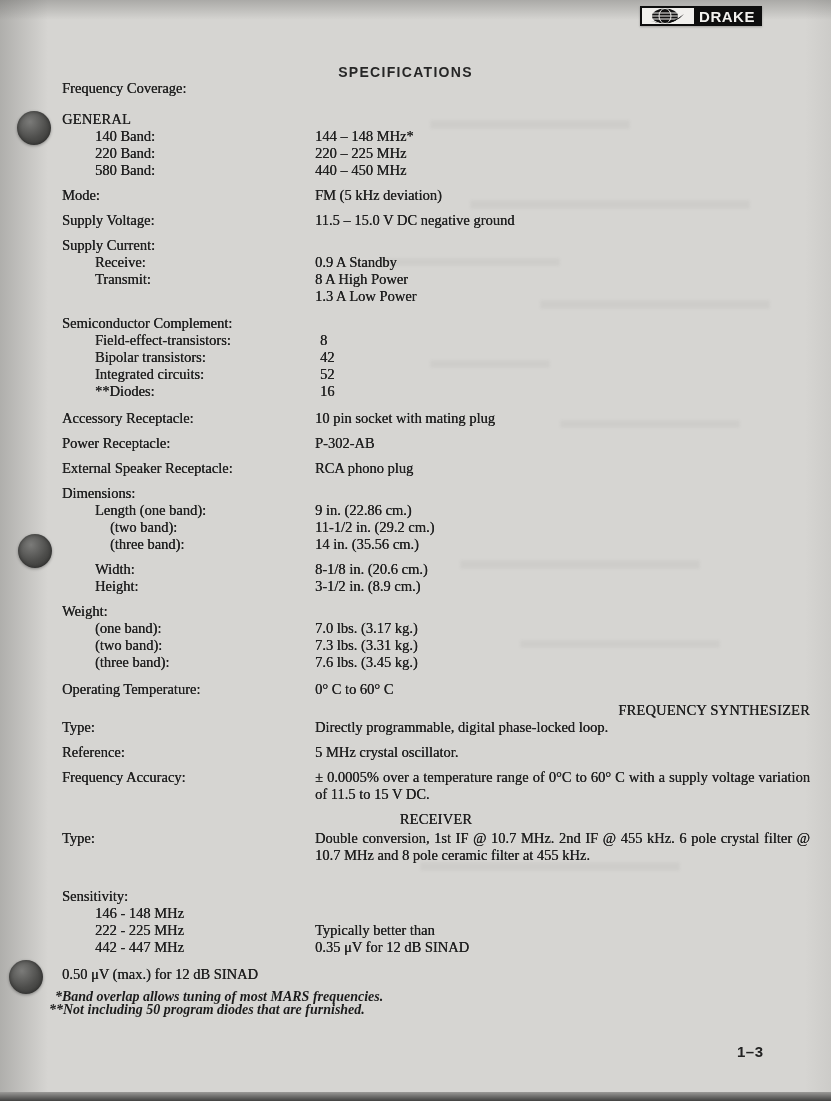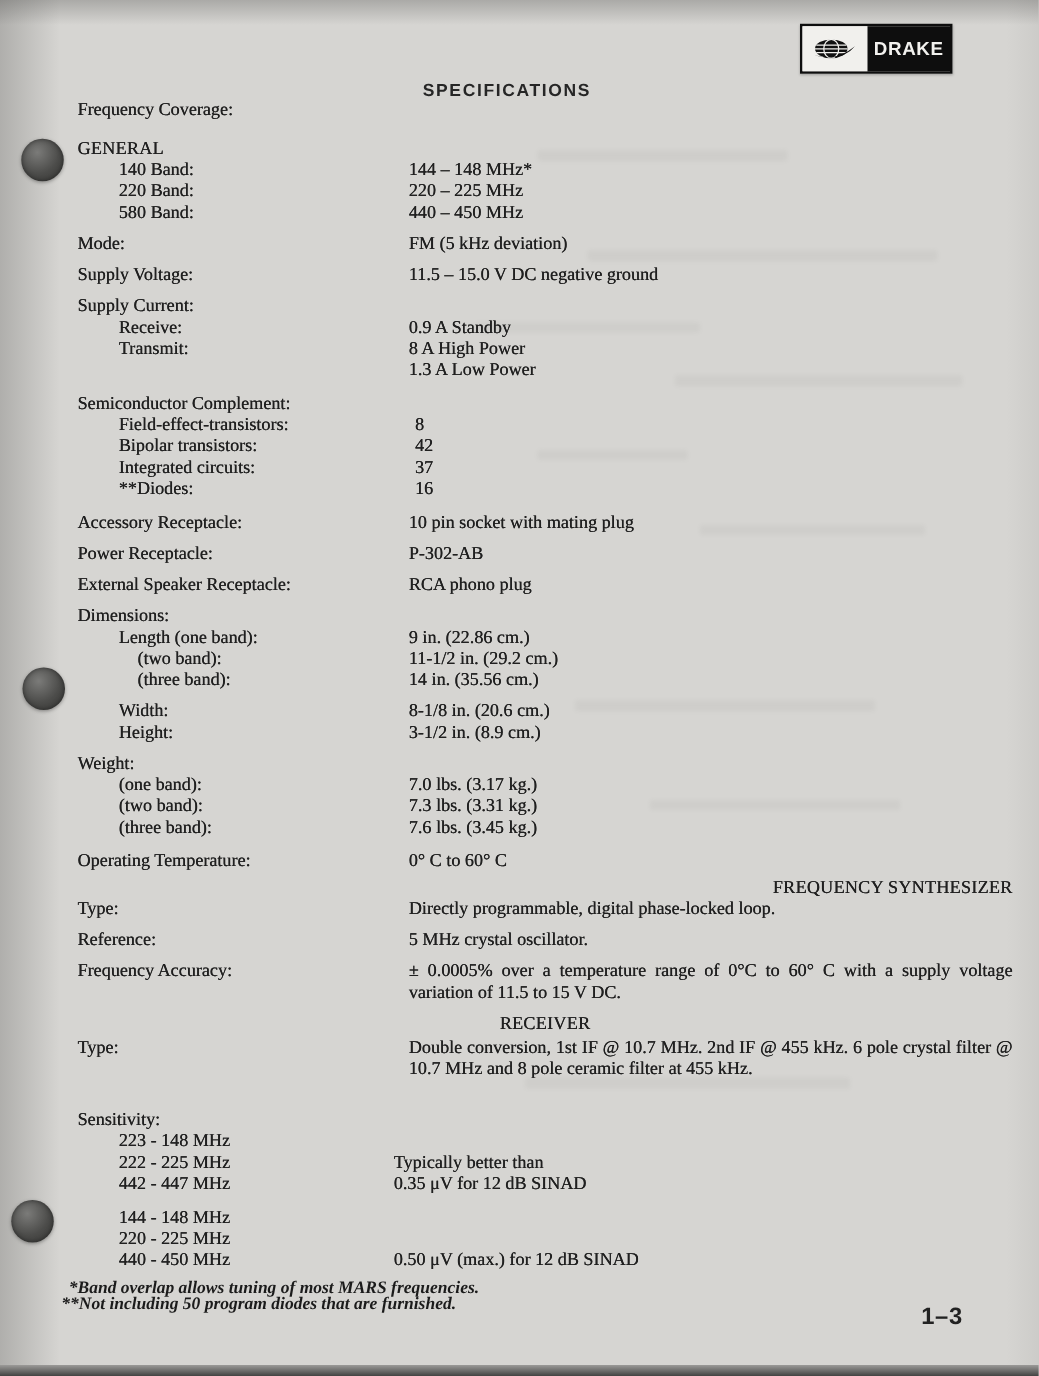--- a/index.html
+++ b/index.html
@@ -18,57 +18,57 @@
   }
   .hole{
     position:absolute;width:34px;height:34px;border-radius:50%;
     background:radial-gradient(circle at 38% 32%, #7b7b79, #4c4c4a 55%, #3a3a38 90%);
     box-shadow:0 1px 3px rgba(0,0,0,.35), inset 0 0 4px rgba(0,0,0,.45);
   }
   .h1{left:17px;top:111px;}
   .h2{left:18px;top:534px;}
   .h3{left:9px;top:960px;}
   .logo{
-    position:absolute;top:19px;left:640px;width:122px;height:40px;
+    position:absolute;top:6px;left:640px;width:122px;height:20px;
     border:2px solid #0e0e0e;box-sizing:border-box;display:flex;background:#f4f3f0;
     box-shadow:0 1px 2px rgba(0,0,0,.25);
   }
   .logo-globe{flex:0 0 52px;display:flex;align-items:center;justify-content:center;background:#f1f0ed;}
   .logo-text{
     flex:1;background:#0e0e0e;color:#f2f1ee;display:flex;align-items:center;justify-content:center;
     font-family:"Liberation Sans",sans-serif;font-weight:bold;font-size:15px;letter-spacing:.5px;
   }
   .title{
     margin:64px 0 0 0;text-align:center;transform:translateX(-10px);
     font-family:"Liberation Sans",sans-serif;font-size:14px;font-weight:bold;
     letter-spacing:1.3px;color:#262626;
   }
   .content{position:relative;padding:0 21px 0 62px;color:#202020;}
   .row{display:flex;line-height:17px;font-size:14.5px;text-shadow:.15px 0 0 currentColor;}
   .heading{letter-spacing:.2px;}
   .lbl{flex:0 0 253px;width:253px;box-sizing:border-box;}
-  .val{flex:1 1 auto;margin-left:12px;}
+  .val{flex:1 1 auto;}
   .just{text-align:justify;}
   .ind1{padding-left:33px;}
   .ind2{padding-left:48px;}
   .vnum{padding-left:5px;}
   .g2{margin-top:2px;}  .g4{margin-top:4px;justify-content:flex-end;}  .g8{margin-top:8px;justify-content:center;}
   .g10{margin-top:10px;}.g14{margin-top:14px;}.g24{margin-top:24px;}
   .sens-group{display:flex;font-size:14.5px;text-shadow:.15px 0 0 currentColor;}
   .sens-bands{flex:0 0 253px;width:253px;box-sizing:border-box;padding-left:33px;}
   .sens-band{line-height:17px;}
   .sens-val{flex:1;display:flex;flex-direction:column;justify-content:flex-end;line-height:17px;}
   .footnotes{
     margin:8px 0 0 -13px;font-size:14px;line-height:12.5px;
     font-style:italic;font-weight:bold;color:#1b1b1b;
   }
   .fn-first{padding-left:6px;}
   .pagenum{
     position:absolute;top:1043px;left:737px;
-    font-family:"Liberation Sans",sans-serif;font-weight:bold;font-size:19px;
+    font-family:"Liberation Sans",sans-serif;font-weight:bold;font-size:15px;
     letter-spacing:.5px;color:#222;
   }
   .bottom-edge{
     position:absolute;left:0;right:0;bottom:0;height:9px;
     background:linear-gradient(to bottom,#9b9a98,#414140);
   }
   .ghost{position:absolute;background:#63635f;opacity:.06;filter:blur(1.5px);border-radius:2px;pointer-events:none;}
 </style>
 </head>
 <body>
@@ -157,21 +157,21 @@
     <div class="row">
         <span class="lbl ind1">Field-effect-transistors:</span>
         <span class="val vnum">8</span>
       </div>
     <div class="row">
         <span class="lbl ind1">Bipolar transistors:</span>
         <span class="val vnum">42</span>
       </div>
     <div class="row">
         <span class="lbl ind1">Integrated circuits:</span>
-        <span class="val vnum">37</span>
+        <span class="val vnum">52</span>
       </div>
     <div class="row">
         <span class="lbl ind1">**Diodes:</span>
         <span class="val vnum">16</span>
       </div>
     <div class="row g10">
         <span class="lbl">Accessory Receptacle:</span>
         <span class="val">10 pin socket with mating plug</span>
       </div>
     <div class="row g8">
@@ -249,35 +249,30 @@
     <div class="row g2">
         <span class="lbl">Type:</span>
         <span class="val just">Double conversion, 1st IF @ 10.7 MHz. 2nd IF @ 455 kHz. 6 pole crystal filter @ 10.7 MHz and 8 pole ceramic filter at 455 kHz.</span>
       </div>
 
     <div class="row g24">
       <span class="lbl">Sensitivity:</span>
     </div>
     <div class="sens-group">
       <div class="sens-bands">
-        <div class="sens-band">223 - 148 MHz</div>
+        <div class="sens-band">146 - 148 MHz</div>
         <div class="sens-band">222 - 225 MHz</div>
         <div class="sens-band">442 - 447 MHz</div>
       </div>
       <div class="sens-val">
         <div>Typically better than</div>
         <div>0.35 μV for 12 dB SINAD</div>
       </div>
     </div>
     <div class="sens-group g10">
-      <div class="sens-bands">
-        <div class="sens-band">144 - 148 MHz</div>
-        <div class="sens-band">220 - 225 MHz</div>
-        <div class="sens-band">440 - 450 MHz</div>
-      </div>
       <div class="sens-val">
         <div>0.50 μV (max.) for 12 dB SINAD</div>
       </div>
     </div>
 
     <div class="footnotes">
       <div class="fn-first">*Band overlap allows tuning of most MARS frequencies.</div>
       <div>**Not including 50 program diodes that are furnished.</div>
     </div>
   </div>

